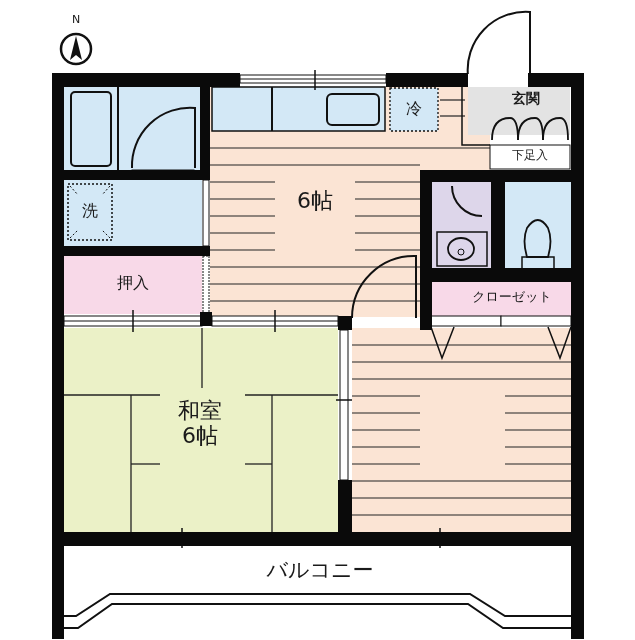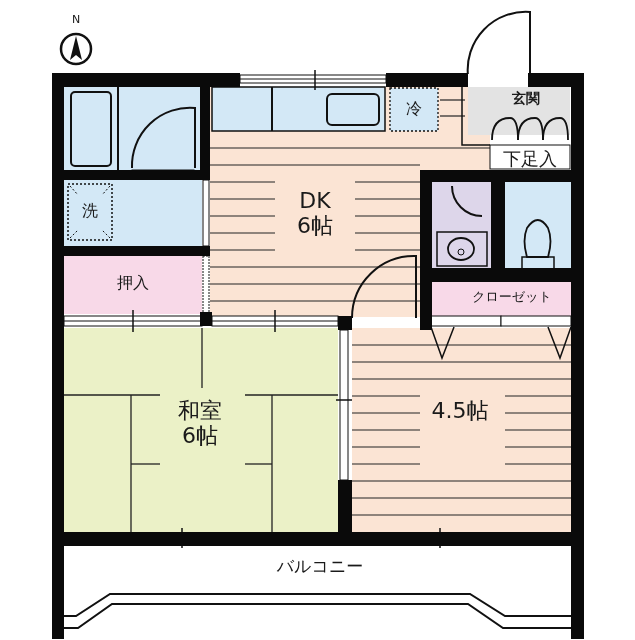--- a/index.html
+++ b/index.html
@@ -175,29 +175,27 @@
 <div class="wall" style="left:200px;top:312px;width:12px;height:14px;"></div>
 <div class="wall" style="left:420px;top:170px;width:12px;height:160px;"></div>
 <div class="wall" style="left:420px;top:170px;width:151px;height:12px;"></div>
 <div class="wall" style="left:491px;top:182px;width:14px;height:88px;"></div>
 <div class="wall" style="left:420px;top:268px;width:151px;height:14px;"></div>
 <div class="wall" style="left:338px;top:316px;width:14px;height:14px;"></div>
 <div class="wall" style="left:338px;top:480px;width:14px;height:52px;"></div>
 <div class="wall" style="left:52px;top:532px;width:532px;height:14px;"></div>
 
 <div class="lbl big" style="left:270px;top:188px;width:90px;">
-  <div>DK</div>
   <div>6帖</div>
 </div>
 <div class="lbl big" style="left:150px;top:398px;width:100px;">
   <div>和室</div>
   <div>6帖</div>
 </div>
 <div class="lbl big" style="left:410px;top:398px;width:100px;">
-  <div>4.5帖</div>
 </div>
 <div class="lbl med" style="left:90px;top:274px;width:86px;">押入</div>
 <div class="lbl sm" style="left:442px;top:290px;width:140px;">クローゼット</div>
 <div class="lbl med" style="left:490px;top:90px;width:72px;font-size:14px;font-weight:bold;">玄関</div>
-<div class="lbl sm" style="left:490px;top:149px;width:80px;font-size:18px;">下足入</div>
+<div class="lbl sm" style="left:490px;top:149px;width:80px;font-size:12px;">下足入</div>
 <div class="lbl med" style="left:68px;top:202px;width:44px;">洗</div>
 <div class="lbl med" style="left:390px;top:100px;width:48px;">冷</div>
-<div class="lbl med" style="left:230px;top:558px;width:180px;font-size:17px;font-family:Liberation Mono, monospace;">バルコニー</div>
+<div class="lbl med" style="left:230px;top:558px;width:180px;font-size:21px;">バルコニー</div>
 
 </body></html>

